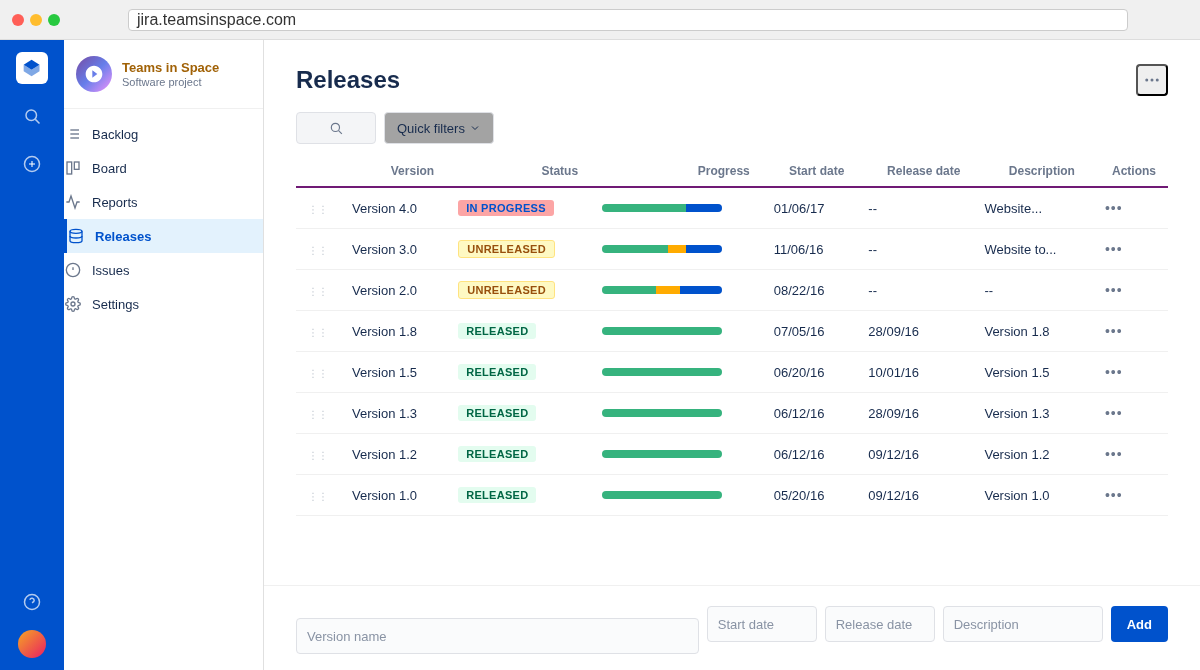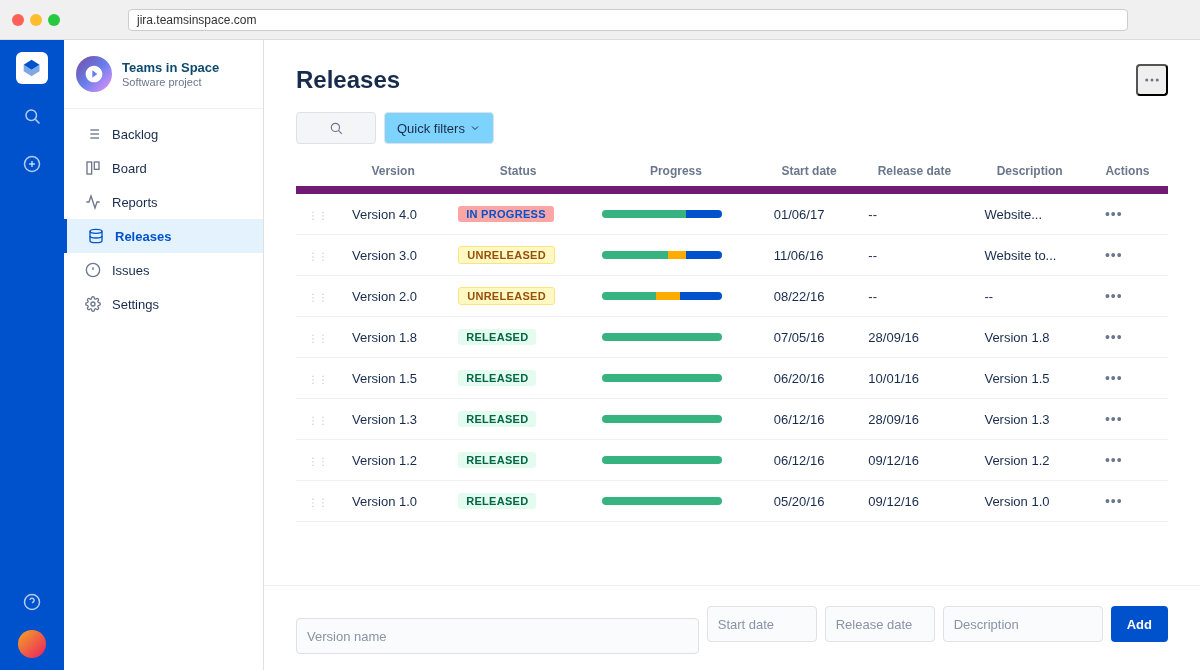--- a/index.html
+++ b/index.html
@@ -5,60 +5,60 @@
     * { box-sizing: border-box; margin: 0; padding: 0; }
     body { font-family: -apple-system, BlinkMacSystemFont, 'Segoe UI', sans-serif; background: #f4f5f7; display: flex; flex-direction: column; height: 670px; width: 1200px; overflow: hidden; }
 
     
     .titlebar { height: 40px; background: #f0f0f0; display: flex; align-items: center; padding: 0 12px; gap: 8px; border-bottom: 1px solid #ddd; }
     .traffic-lights { display: flex; gap: 6px; }
     .tl { width: 12px; height: 12px; border-radius: 50%; }
     .tl-red { background: #ff5f57; }
     .tl-yellow { background: #ffbd2e; }
     .tl-green { background: #28c940; }
-    .url-bar { flex: 1; background: white; border: 1px solid #ccc; border-radius: 4px; height: 22px; display: flex; align-items: center; padding: 0 8px; font-size: 12px; color: #333; margin: 0 60px; }
+    .url-bar { flex: 1; background: white; border: 1px solid #ccc; border-radius: 4px; height: 22px; display: flex; align-items: center; padding: 0 8px; font-size: 16px; color: #333; margin: 0 60px; }
 
     
     .app { display: flex; flex: 1; overflow: hidden; }
 
     
     .rail { width: 64px; background: #0052cc; display: flex; flex-direction: column; align-items: center; padding: 12px 0; gap: 16px; }
     .rail-logo { width: 32px; height: 32px; background: white; border-radius: 6px; display: flex; align-items: center; justify-content: center; }
     .rail-logo svg { width: 20px; height: 20px; }
     .rail-icon { width: 32px; height: 32px; display: flex; align-items: center; justify-content: center; color: rgba(255,255,255,0.7); cursor: pointer; border-radius: 4px; }
     .rail-bottom { margin-top: auto; display: flex; flex-direction: column; align-items: center; gap: 12px; }
     .avatar { width: 28px; height: 28px; border-radius: 50%; background: linear-gradient(135deg, #f5a623, #e91e63); }
 
     
     .sidebar { width: 200px; background: white; border-right: 1px solid #e0e0e0; display: flex; flex-direction: column; padding: 0; overflow: hidden; }
     .project-header { padding: 16px 12px; display: flex; align-items: center; gap: 10px; border-bottom: 1px solid #f0f0f0; }
     .project-avatar { width: 36px; height: 36px; border-radius: 50%; background: linear-gradient(135deg, #764ba2, #667eea, #f093fb); display: flex; align-items: center; justify-content: center; flex-shrink: 0; }
     .project-avatar svg { width: 20px; height: 20px; }
     .project-info { display: flex; flex-direction: column; }
-    .project-name { font-size: 13px; font-weight: 600; color: #0c4a6e; line-height: 1.3; }
+    .project-name { font-size: 13px; font-weight: 600; color: #a16207; line-height: 1.3; }
     .project-type { font-size: 11px; color: #6b778c; }
     .nav-list { list-style: none; padding: 8px 0; }
-    .nav-item { display: flex; align-items: center; gap: 10px; padding: 8px 20px; cursor: pointer; color: #172b4d; font-size: 13px; border-radius: 0; }
+    .nav-item { display: flex; align-items: center; gap: 10px; padding: 8px 0; cursor: pointer; color: #172b4d; font-size: 13px; border-radius: 0; }
     .nav-item.active { background: #e3f2fd; color: #0052cc; font-weight: 600; border-left: 3px solid #0052cc; }
     .nav-icon { width: 18px; height: 18px; display: flex; align-items: center; justify-content: center; flex-shrink: 0; color: #6b778c; }
     .nav-item.active .nav-icon { color: #0052cc; }
 
     
     .main { flex: 1; background: white; display: flex; flex-direction: column; overflow: hidden; }
     .main-header { padding: 24px 32px 8px; display: flex; align-items: center; justify-content: space-between; }
     .page-title { font-size: 24px; font-weight: 600; color: #172b4d; }
     .more-btn { width: 32px; height: 32px; display: flex; align-items: center; justify-content: center; cursor: pointer; border-radius: 4px; color: #6b778c; }
 
     .toolbar { padding: 8px 32px 12px; display: flex; align-items: center; gap: 8px; }
     .search-box { width: 80px; height: 32px; border: 1px solid #dfe1e6; border-radius: 4px; background: #f4f5f7; display: flex; align-items: center; justify-content: center; cursor: pointer; }
-    .quick-filters-btn { height: 32px; padding: 0 12px; border: 1px solid #dfe1e6; border-radius: 4px; background: #7dd3fc; font-size: 13px; color: #172b4d; cursor: pointer; display: flex; align-items: center; gap: 4px; }
+    .quick-filters-btn { height: 32px; padding: 0 12px; border: 1px solid #dfe1e6; border-radius: 4px; background: #a3a3a3; font-size: 13px; color: #172b4d; cursor: pointer; display: flex; align-items: center; gap: 4px; }
 
     .table-container { flex: 1; overflow-y: auto; padding: 0 32px; }
     table { width: 100%; border-collapse: collapse; }
-    thead th { text-align: center; font-size: 12px; font-weight: 600; color: #6b778c; padding: 8px 12px; border-bottom: 8px solid #701a75; white-space: nowrap; }
+    thead th { text-align: right; font-size: 12px; font-weight: 600; color: #6b778c; padding: 8px 12px; border-bottom: 2px solid #701a75; white-space: nowrap; }
     tbody tr { border-bottom: 1px solid #f0f0f0; }
     tbody td { padding: 10px 12px; font-size: 13px; color: #172b4d; vertical-align: middle; }
 
     .drag-handle { color: #c1c7d0; font-size: 10px; cursor: grab; }
 
     .badge { display: inline-block; padding: 2px 8px; border-radius: 3px; font-size: 11px; font-weight: 700; letter-spacing: 0.3px; }
     .badge-in-progress { background: #fca5a5; color: #0052cc; }
     .badge-unreleased { background: #fef9c3; color: #974f0c; border: 1px solid #ffe380; }
     .badge-released { background: #e3fcef; color: #006644; }
 

